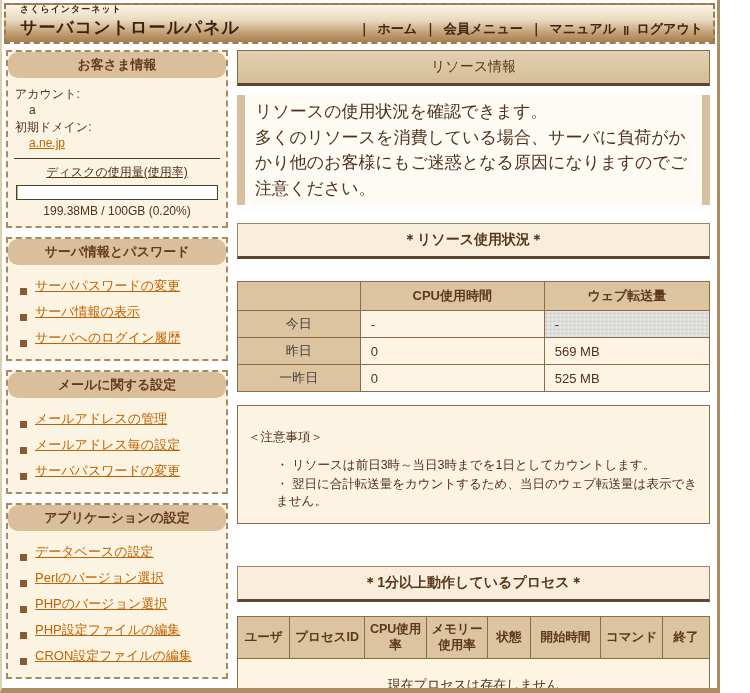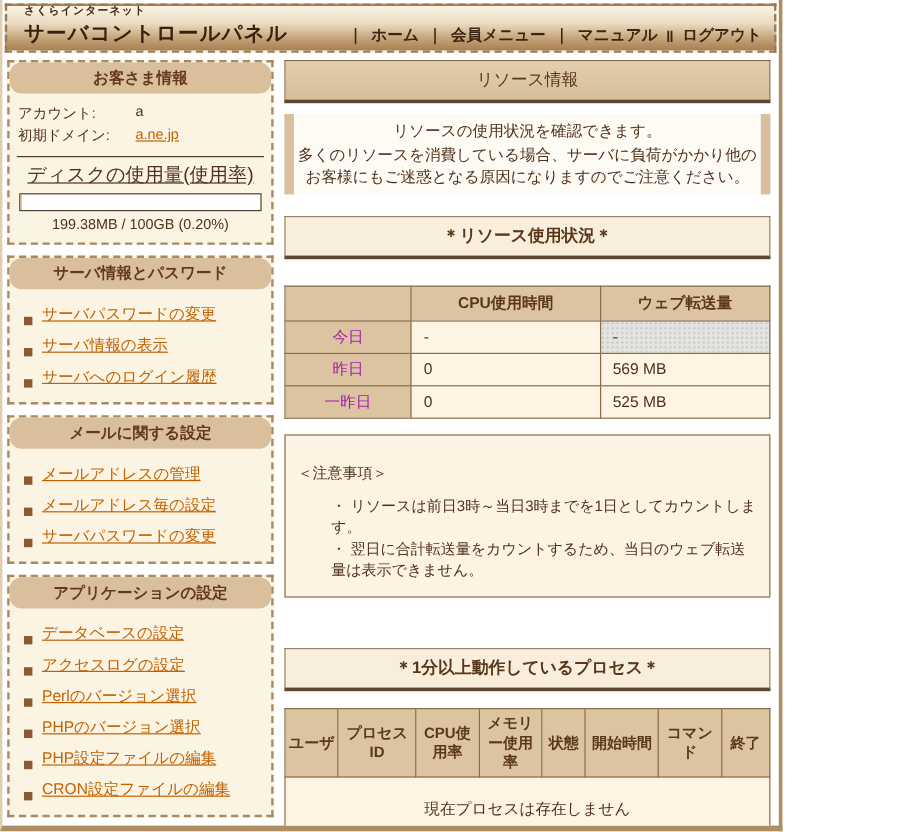--- a/index.html
+++ b/index.html
@@ -4,21 +4,21 @@
 <style>
   * { box-sizing: border-box; }
   html,body { margin:0; padding:0; }
   body {
     width:750px; height:693px;
     font-family:"Liberation Sans","DejaVu Sans",sans-serif;
     background:#ffffff;
     color:#50311B;
   }
   .page {
-    width:652px; height:693px;
+    width:720px; height:693px;
     border-left:2px solid #E0CFAF;
     border-right:3px solid #AD8D63;
     border-bottom:5px solid #AD8D63;
     background:#ffffff;
     overflow:hidden;
   }
 
   
   .header {
     margin:3px 2px 4px 2px;
@@ -40,66 +40,65 @@
   .main { flex:1; min-width:0; padding:0 5px 0 9px; }
 
   
   .box { border:2px dashed #A68A63; background:#FCF4E3; }
   .box-title {
     background:#D9BF9C; color:#653A1C;
     font-weight:bold; text-align:center;
     padding:4px 0; font-size:13px;border-radius:10px;
   }
   .box-body { padding:7px 5px 8px 5px; font-size:12px; }
-  .info-row { display:flex; padding:1px 2px; }
+  .info-row { display:flex; padding:1px 2px;flex-direction:column; }
   .info-label { width:84px; flex:none; }
   .info-value { flex:1; padding-left:14px; }
   a.link { color:#C26100; text-decoration:underline; cursor:pointer; }
   .divider { border:none; border-top:1px solid #46engehen; border-top:1px solid #4A3B2A; margin:7px 1px 5px 1px; }
-  .disk-title { text-align:center; text-decoration:underline; font-size:16px; margin-bottom:4px; }
+  .disk-title { text-align:center; text-decoration:underline; font-size:12px; margin-bottom:4px; }
   .disk-bar { height:15px; background:#ffffff; border:1px solid #4F3F2C; margin:0 3px 4px 3px; }
   .disk-fill { height:100%; background:#C7B association; background:#C7B089; }
   .disk-text { text-align:center; font-size:12px; }
 
   .menu-list { list-style:none; margin:1px 0 0 0; padding:0 0 0 7px; }
   .menu-list li { display:flex; align-items:flex-end; gap:8px; padding:4px 0; font-size:13px; }
   .bullet { width:7px; height:7px; background:#8A5B33; flex:none; }
 
   
   .page-title {
     background:linear-gradient(to bottom,#E3D0B0,#D5BE97);
     border:1px solid #8A6C49; border-bottom:3px solid #5E4530;
     text-align:center; font-weight:normal; color:#59371B;
     padding:7px 0; font-size:14px; margin-bottom:9px;
   }
   .description {
     border-left:8px solid #D9BF9D; border-right:8px solid #D9BF9D;
     background:#FEFBF4;
-    padding:4px 0; font-size:13px; line-height:1.5;
+    padding:4px 10px; font-size:17px; line-height:1.5;
     margin-bottom:18px;
-    text-align:center;
   }
   .section-header {
     background:#F8EEDB;
     border:1px solid #998467; border-bottom:3px solid #5E4530;
     text-align:center; font-weight:bold; color:#59371B;
     padding:7px 0; font-size:14px;
   }
   .sect-resource { margin-bottom:22px; }
   .sect-process { margin-bottom:14px; }
 
   table.data-table { width:100%; border-collapse:collapse; font-size:13px; color:#50311B;border-radius:27px; }
   .data-table th, .data-table td { border:1px solid #8A6C49; }
   .data-table th {
     background:#DCC4A0; font-weight:bold; text-align:center;
     color:#5B381C; padding:5px 4px;
   }
   .resource-table { margin-bottom:13px; }
   .resource-table td.row-label {
-    background:#DCC4A0; text-align:center; padding:4px 6px; color:#a21caf;
+    background:#DCC4A0; text-align:center; padding:4px 6px; color:#404040;
   }
   .resource-table td.cell { background:#FDF4E3; text-align:left; padding:4px 10px; }
   .resource-table td.cell-unavailable {
     background-color:#E4E4E2;
     background-image:radial-gradient(#C9C9C5 1px, transparent 1px);
     background-size:4px 4px;
   }
 
   .notes {
     border:1px solid #8A6C49; background:#FDF3E2;
@@ -205,24 +204,20 @@
       <div class="box">
         <div class="box-title">アプリケーションの設定</div>
         <div class="box-body">
           <ul class="menu-list">
             <li>
               <span class="bullet"></span>
               <a class="link">データベースの設定</a>
             </li>
             <li>
               <span class="bullet"></span>
-              <a class="link">アクセスログの設定</a>
-            </li>
-            <li>
-              <span class="bullet"></span>
               <a class="link">Perlのバージョン選択</a>
             </li>
             <li>
               <span class="bullet"></span>
               <a class="link">PHPのバージョン選択</a>
             </li>
             <li>
               <span class="bullet"></span>
               <a class="link">PHP設定ファイルの編集</a>
             </li>

